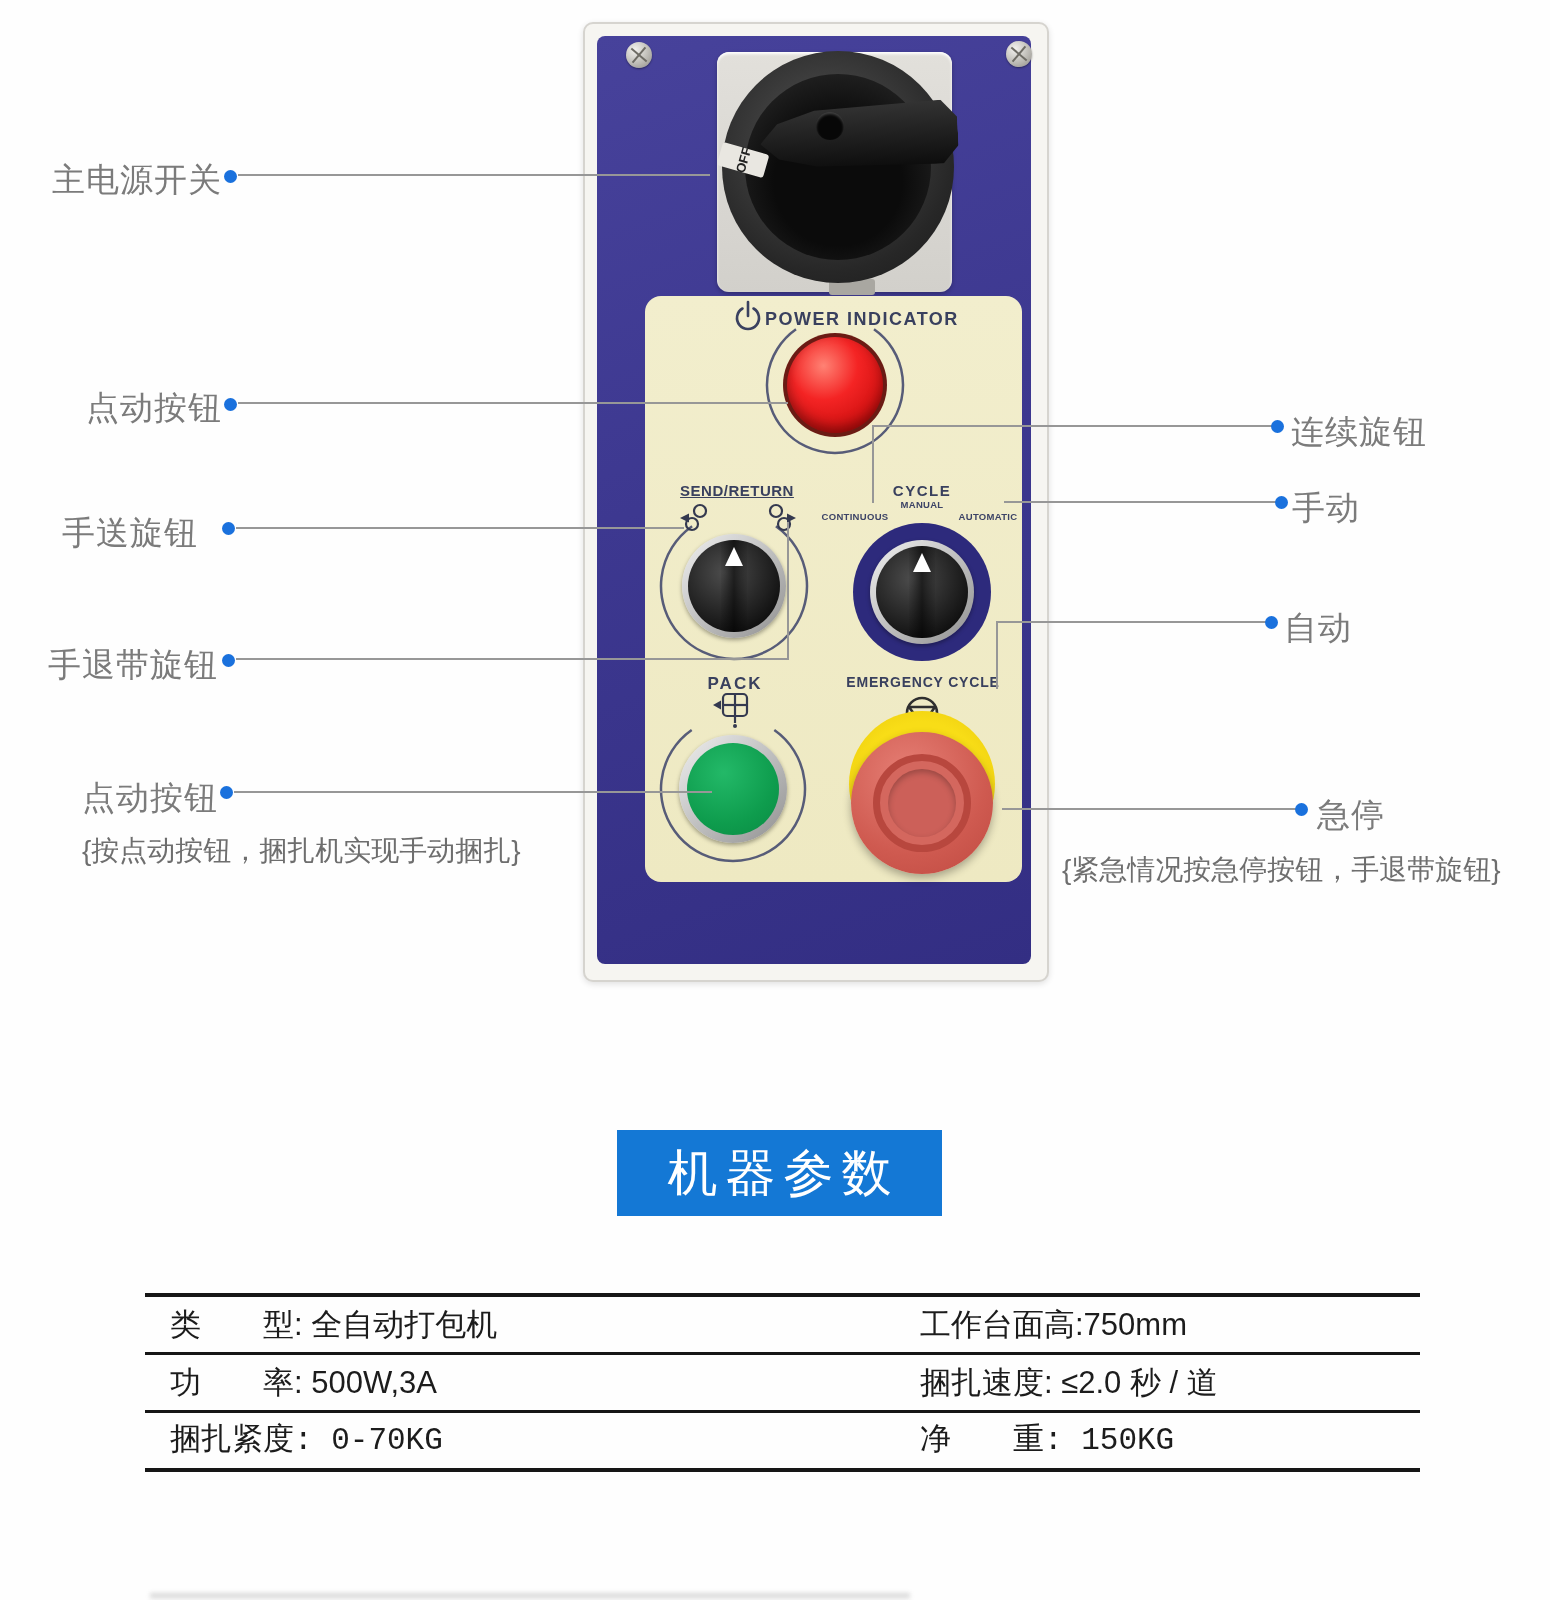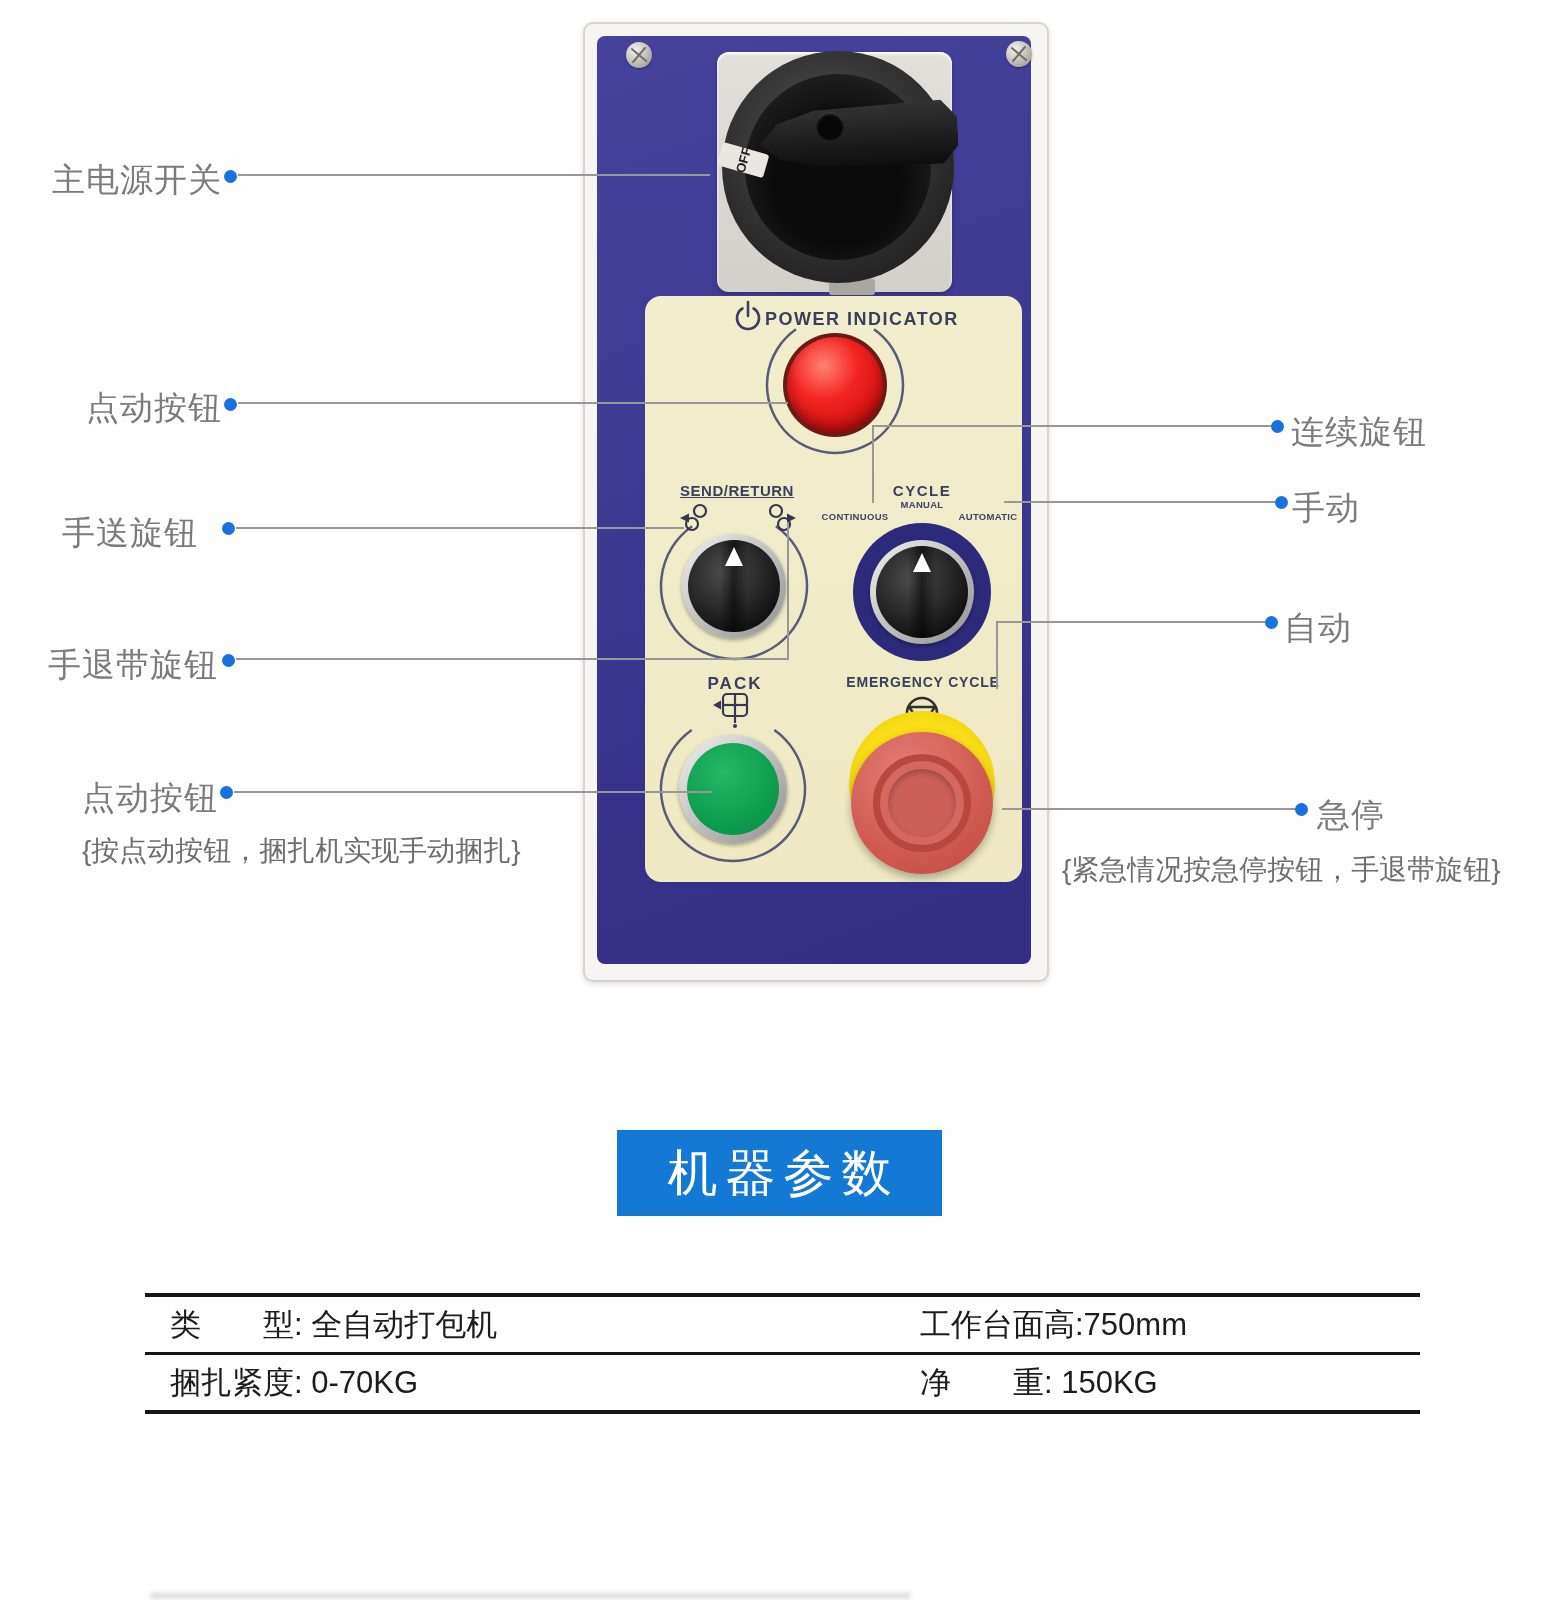--- a/index.html
+++ b/index.html
@@ -68,21 +68,21 @@
   .c-note{position:absolute;font-size:28px;color:#6e6e6e;white-space:nowrap;z-index:30;}
   .c-dot{position:absolute;width:13px;height:13px;border-radius:50%;background:#1a71dd;z-index:31;}
   .c-line{position:absolute;background:#979797;z-index:29;}
 
   
   .banner{position:absolute;left:617px;top:1130px;width:325px;height:86px;background:#1478d5;
           display:flex;align-items:center;justify-content:center;}
   .banner-text{color:#fff;font-size:50px;font-weight:400;letter-spacing:8px;padding-left:8px;}
   .spec{position:absolute;left:145px;top:1293px;width:1275px;border-top:4px solid #161616;border-bottom:4px solid #161616;}
   .spec-row{position:relative;height:55px;border-bottom:3px solid #161616;}
-  .spec-row:last-child{border-bottom:none;}
+  .spec-row:last-child{border-bottom:none;font-family:Liberation Mono, monospace;}
   .spec-cell{position:absolute;top:0;height:55px;line-height:55px;font-size:31px;color:#1c1c1c;white-space:pre;}
   .cell-l{left:25px;} .cell-r{left:775px;}
   .cutoff{position:absolute;left:150px;top:1593px;width:760px;height:7px;opacity:.45;filter:blur(2px);
           background:linear-gradient(#9a9a9a,#e5e5e5);}
 </style>
 </head>
 <body>
 
 <div class="page">
 
@@ -224,19 +224,23 @@
   <div class="banner">
     <div class="banner-text">机器参数</div>
   </div>
 
   <div class="spec">
     <div class="spec-row">
       <div class="spec-cell cell-l">类　　型: 全自动打包机</div>
       <div class="spec-cell cell-r">工作台面高:750mm</div>
     </div>
     <div class="spec-row">
+      <div class="spec-cell cell-l">功　　率: 500W,3A</div>
+      <div class="spec-cell cell-r">捆扎速度: ≤2.0 秒 / 道</div>
+    </div>
+    <div class="spec-row">
       <div class="spec-cell cell-l">捆扎紧度: 0-70KG</div>
       <div class="spec-cell cell-r">净　　重: 150KG</div>
     </div>
   </div>
 
   <div class="cutoff"></div>
 </div>
 
 </body></html>

